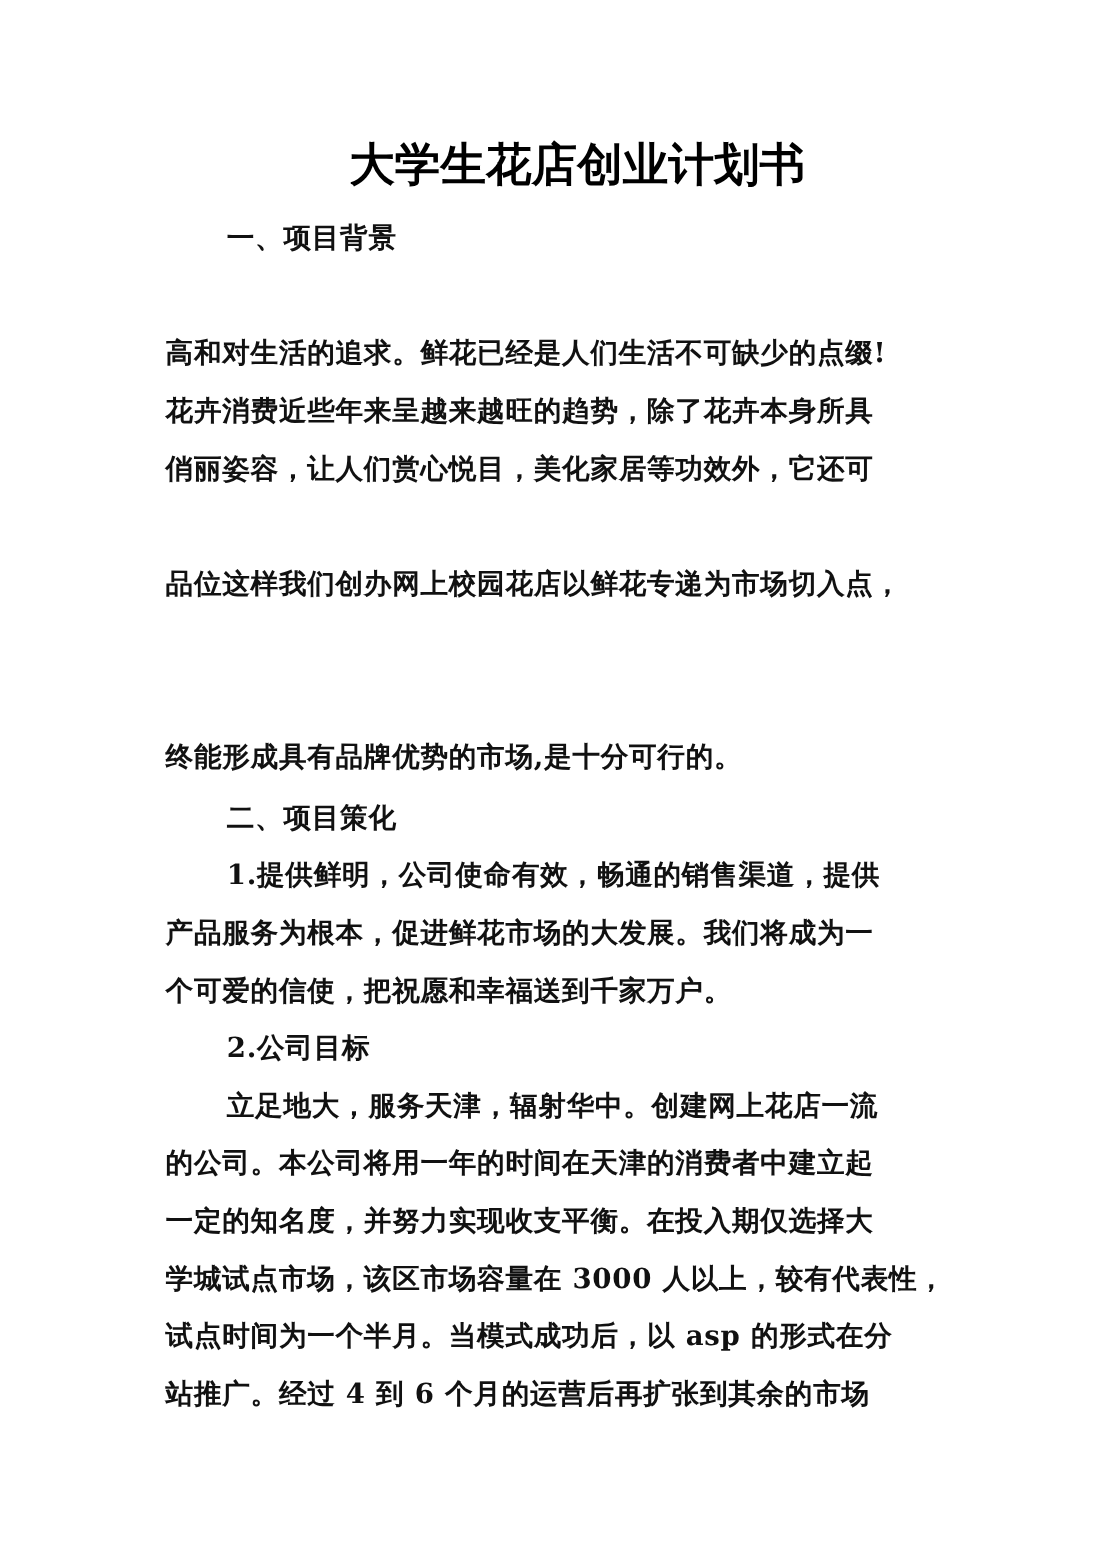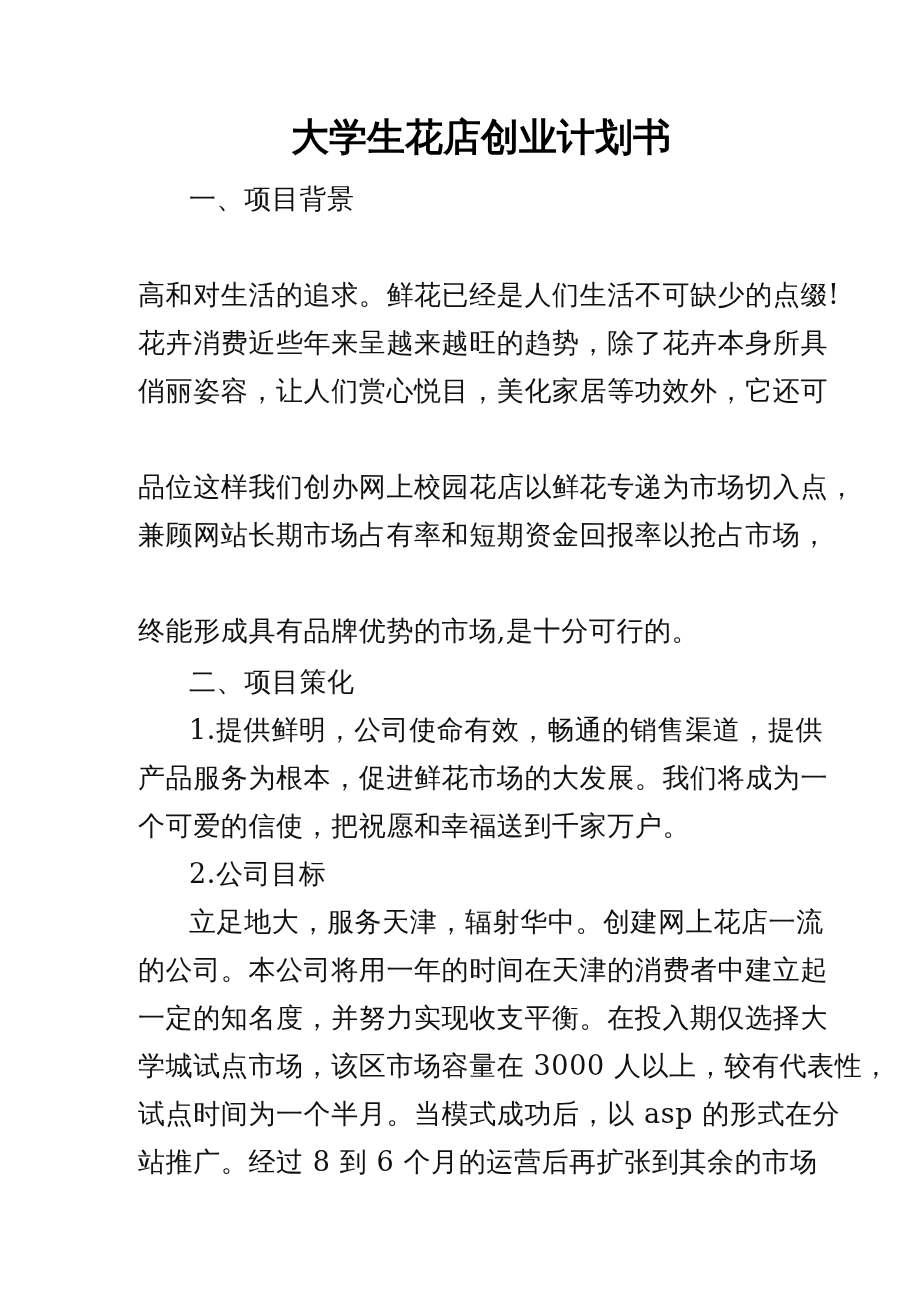--- a/index.html
+++ b/index.html
@@ -2,43 +2,42 @@
 <html><head>
   <meta charset="utf-8">
   <style>
     html, body { margin: 0; padding: 0; background: #ffffff; }
     body { width: 920px; height: 1302px; position: relative; overflow: hidden;
            font-family: "DejaVu Serif", "Liberation Serif", serif; color: #111; }
     .page { position: absolute; left: 0; top: 0; width: 920px; height: 1302px; background: #fff; }
     .title { position: absolute; left: 0; width: 920px; top: 112px; text-align: center;
              font-family: "DejaVu Sans", "Liberation Sans", sans-serif; font-weight: bold;
              font-size: 38px; line-height: 50px; letter-spacing: 0px; color: #000000; margin-left: 21px; }
-    .line { position: absolute; left: 138px; font-size: 27px; line-height: 30px; white-space: nowrap;
-            letter-spacing: 0.6px; color: #111; }
+    .line { position: absolute; left: 138px; font-size: 23px; line-height: 30px; white-space: nowrap;
+            letter-spacing: 0.6px; color: #111; font-weight: bold; }
     .indent { left: 189px; }
   </style>
 </head>
 <body>
 
 <div class="page">
   <div class="title">大学生花店创业计划书</div>
 
   <div class="line indent" style="top:184px">一、项目背景</div>
   <div class="line" style="top:280px">高和对生活的追求。鲜花已经是人们生活不可缺少的点缀!</div>
   <div class="line" style="top:376px">俏丽姿容，让人们赏心悦目，美化家居等功效外，它还可</div>
   <div class="line" style="top:328px">花卉消费近些年来呈越来越旺的趋势，除了花卉本身所具</div>
   <div class="line" style="top:472px">品位这样我们创办网上校园花店以鲜花专递为市场切入点，</div>
-  <div class="line" style="top:520px">兼顾网站长期市场占有率和短期资金回报率以抢占市场，</div>
   <div class="line" style="top:616px">终能形成具有品牌优势的市场,是十分可行的。</div>
 
   <div class="line indent" style="top:667px">二、项目策化</div>
   <div class="line indent" style="top:715px">1.提供鲜明，公司使命有效，畅通的销售渠道，提供</div>
   <div class="line" style="top:763px">产品服务为根本，促进鲜花市场的大发展。我们将成为一</div>
   <div class="line" style="top:811px">个可爱的信使，把祝愿和幸福送到千家万户。</div>
 
   <div class="line indent" style="top:859px">2.公司目标</div>
   <div class="line indent" style="top:907px">立足地大，服务天津，辐射华中。创建网上花店一流</div>
   <div class="line" style="top:955px">的公司。本公司将用一年的时间在天津的消费者中建立起</div>
   <div class="line" style="top:1003px">一定的知名度，并努力实现收支平衡。在投入期仅选择大</div>
   <div class="line" style="top:1051px">学城试点市场，该区市场容量在 3000 人以上，较有代表性，</div>
   <div class="line" style="top:1099px">试点时间为一个半月。当模式成功后，以 asp 的形式在分</div>
-  <div class="line" style="top:1147px">站推广。经过 8 到 6 个月的运营后再扩张到其余的市场</div>
+  <div class="line" style="top:1147px">站推广。经过 4 到 6 个月的运营后再扩张到其余的市场</div>
 </div>
 
 </body></html>

